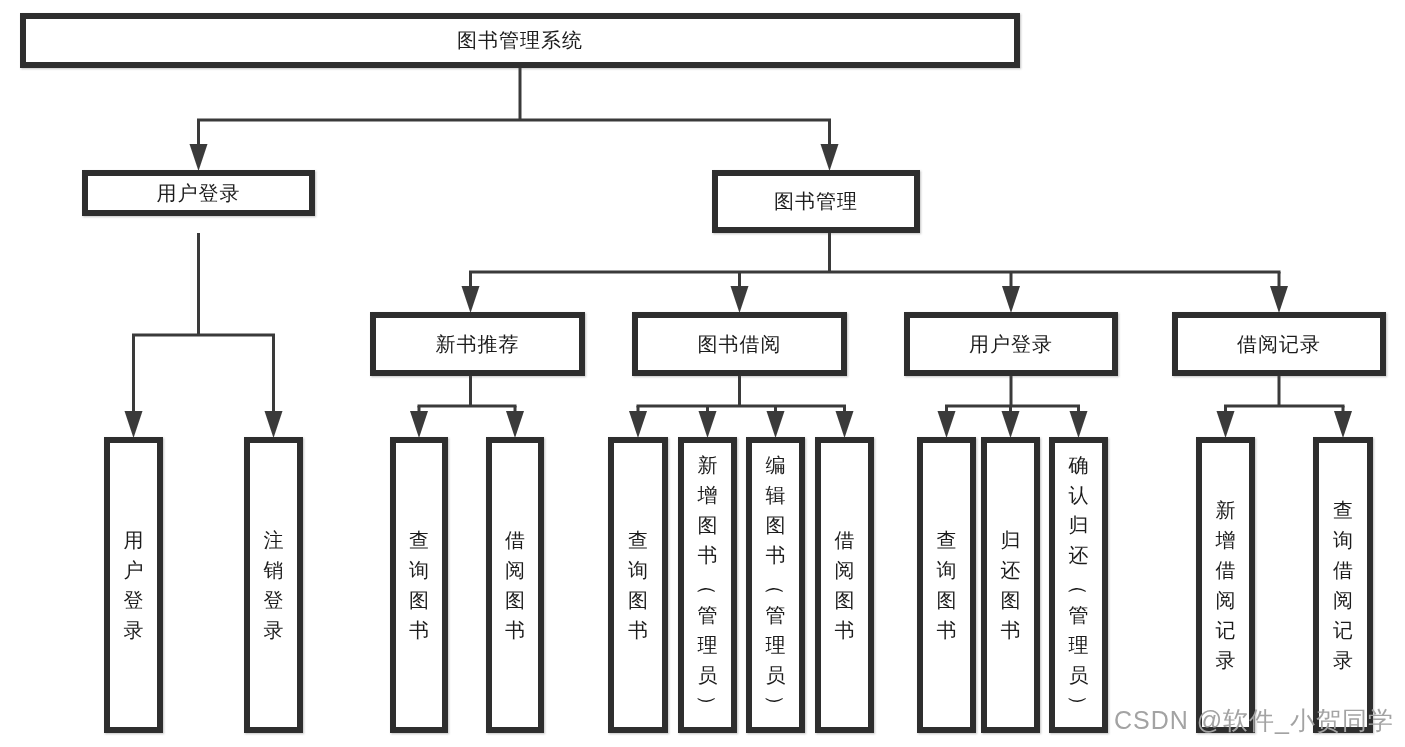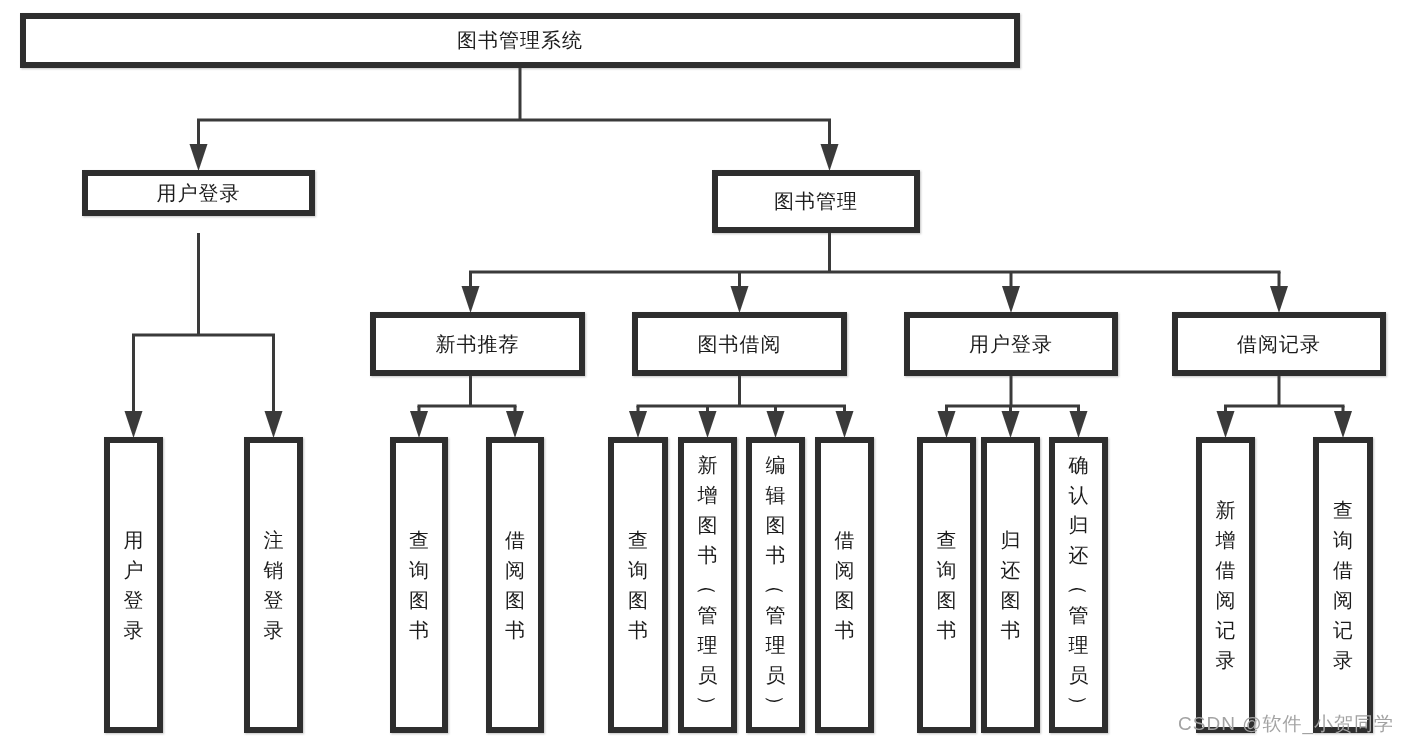--- a/index.html
+++ b/index.html
@@ -50,21 +50,21 @@
     font-size: 20px;
     line-height: 30px;
   }
   .vtext span.rot {
     transform: rotate(90deg);
   }
   .watermark {
     position: absolute;
     right: 11px;
     bottom: 10px;
-    font-size: 19px;
+    font-size: 25px;
     color: #a3a3a3;
     z-index: 3;
     letter-spacing: 1px;
     white-space: nowrap;
   }
 </style>
 </head>
 <body>
 
 <div class="canvas">

